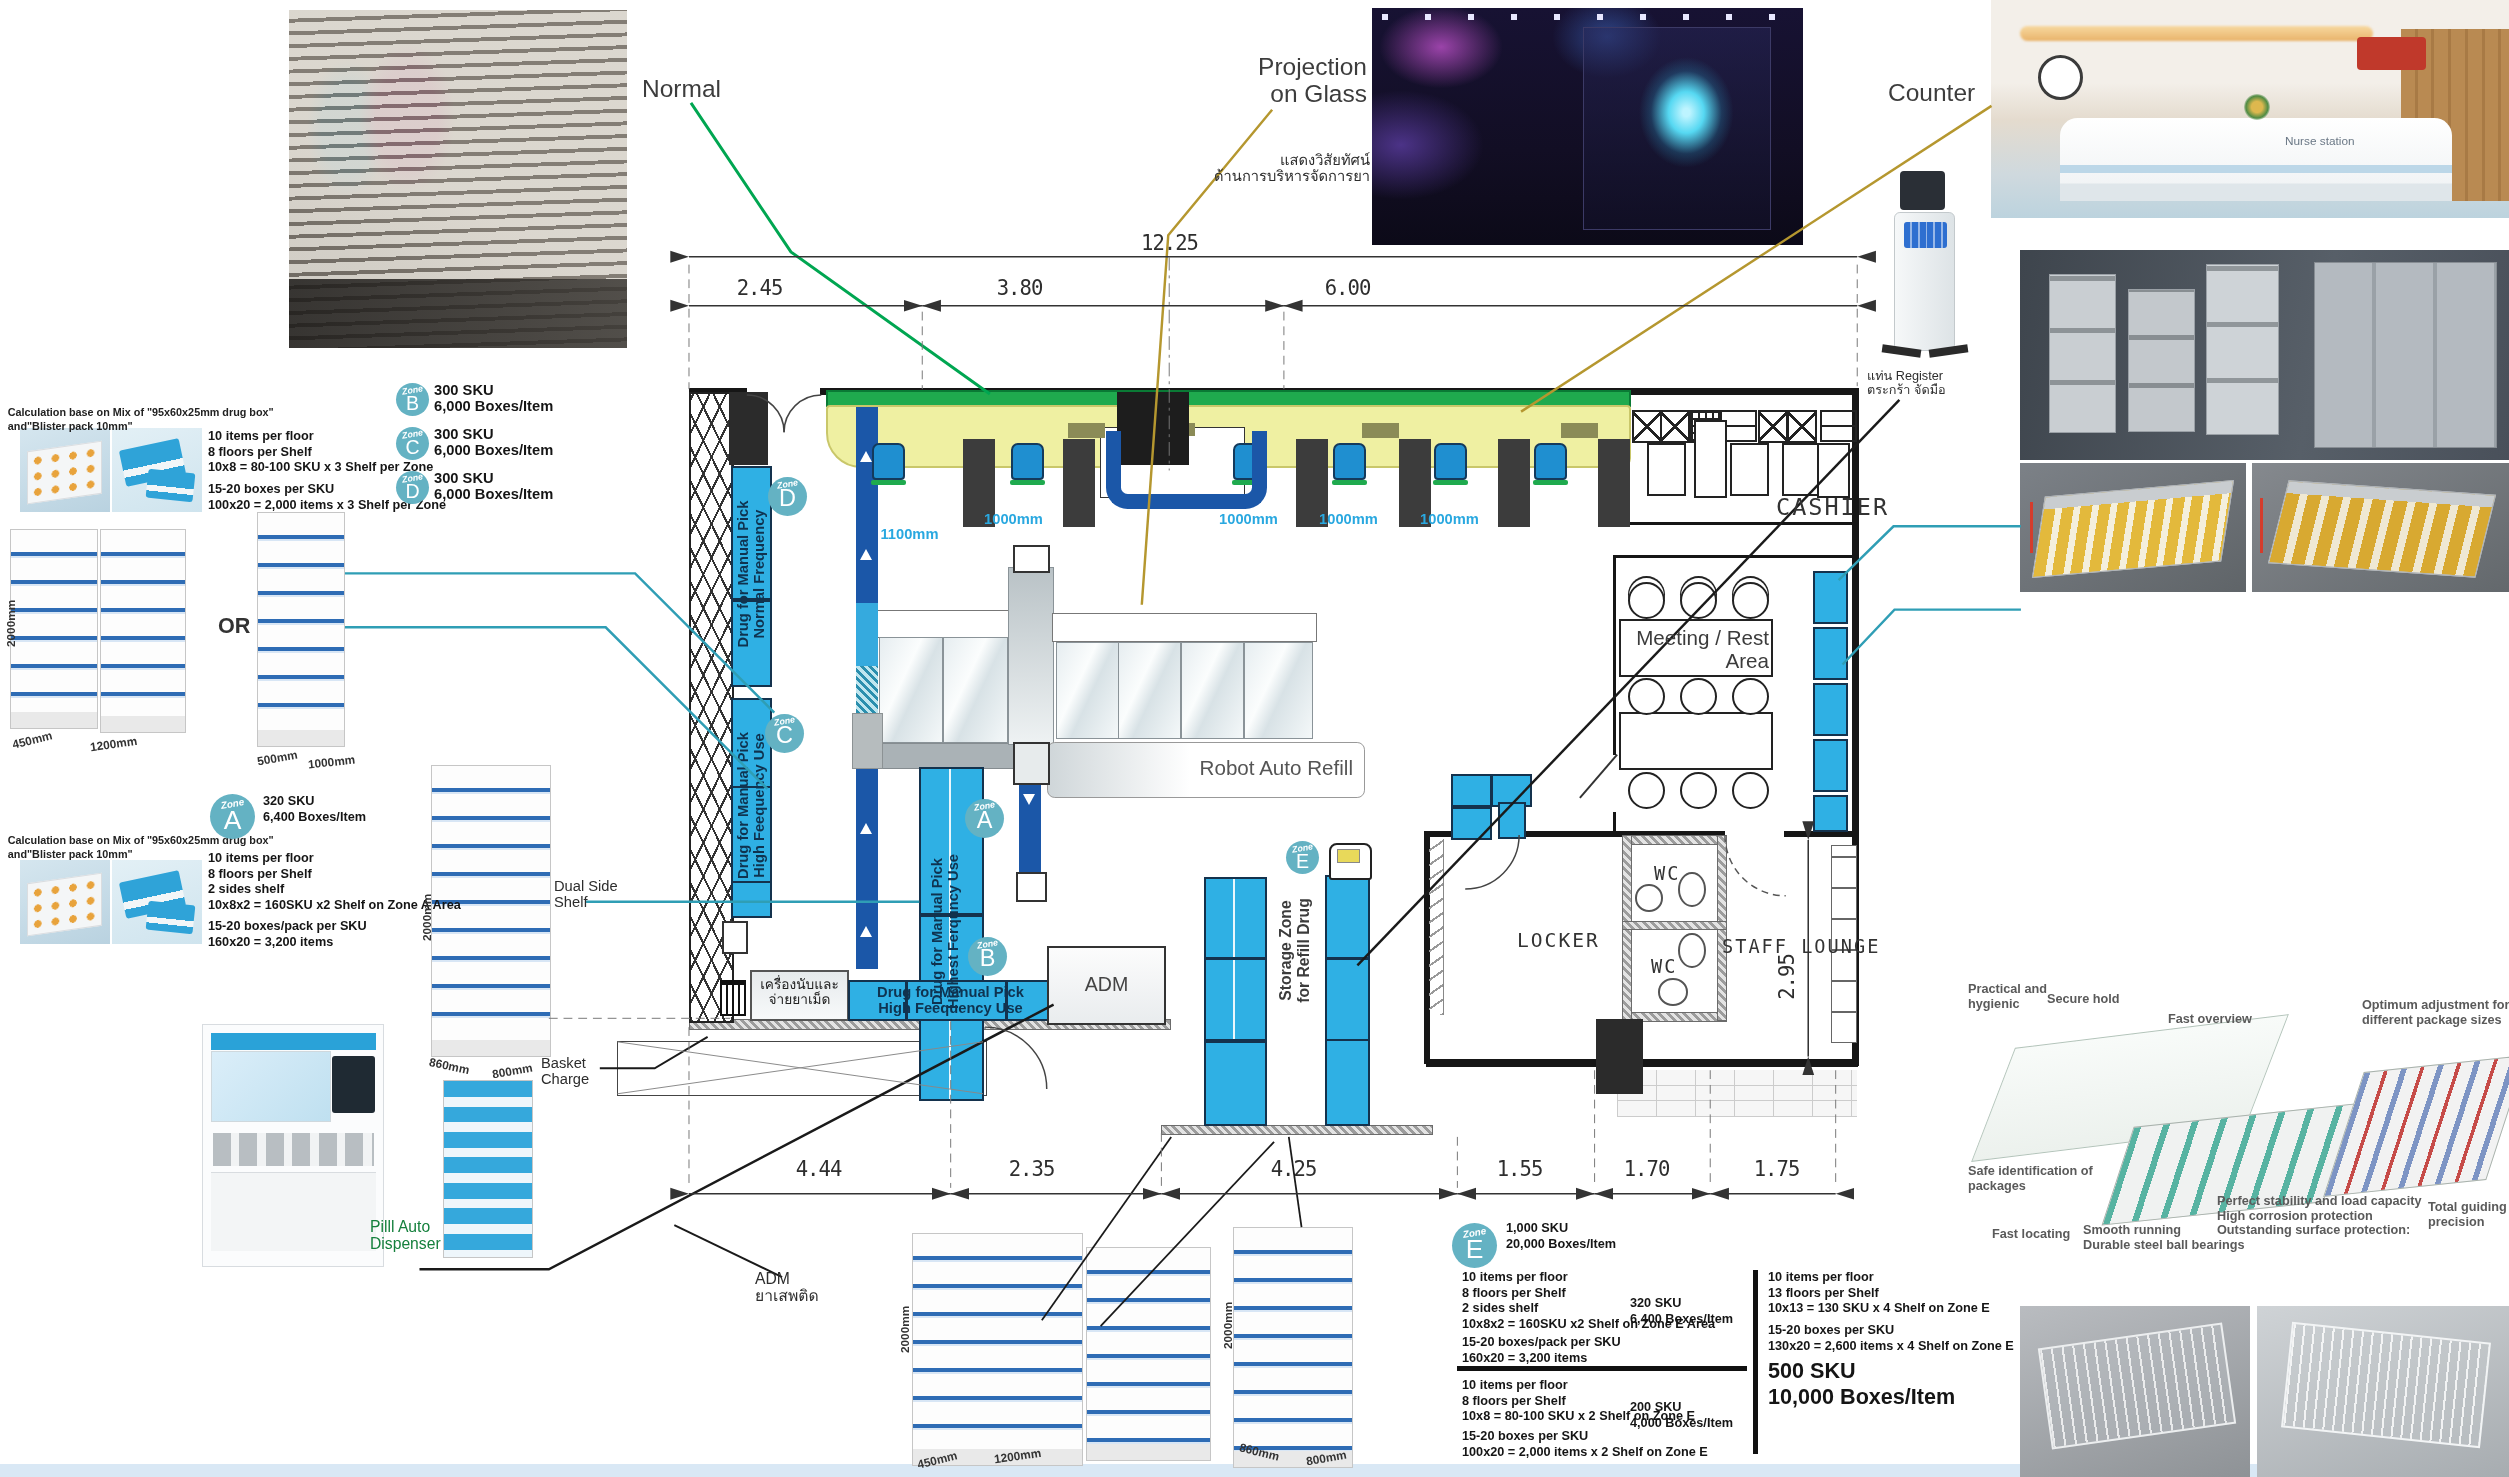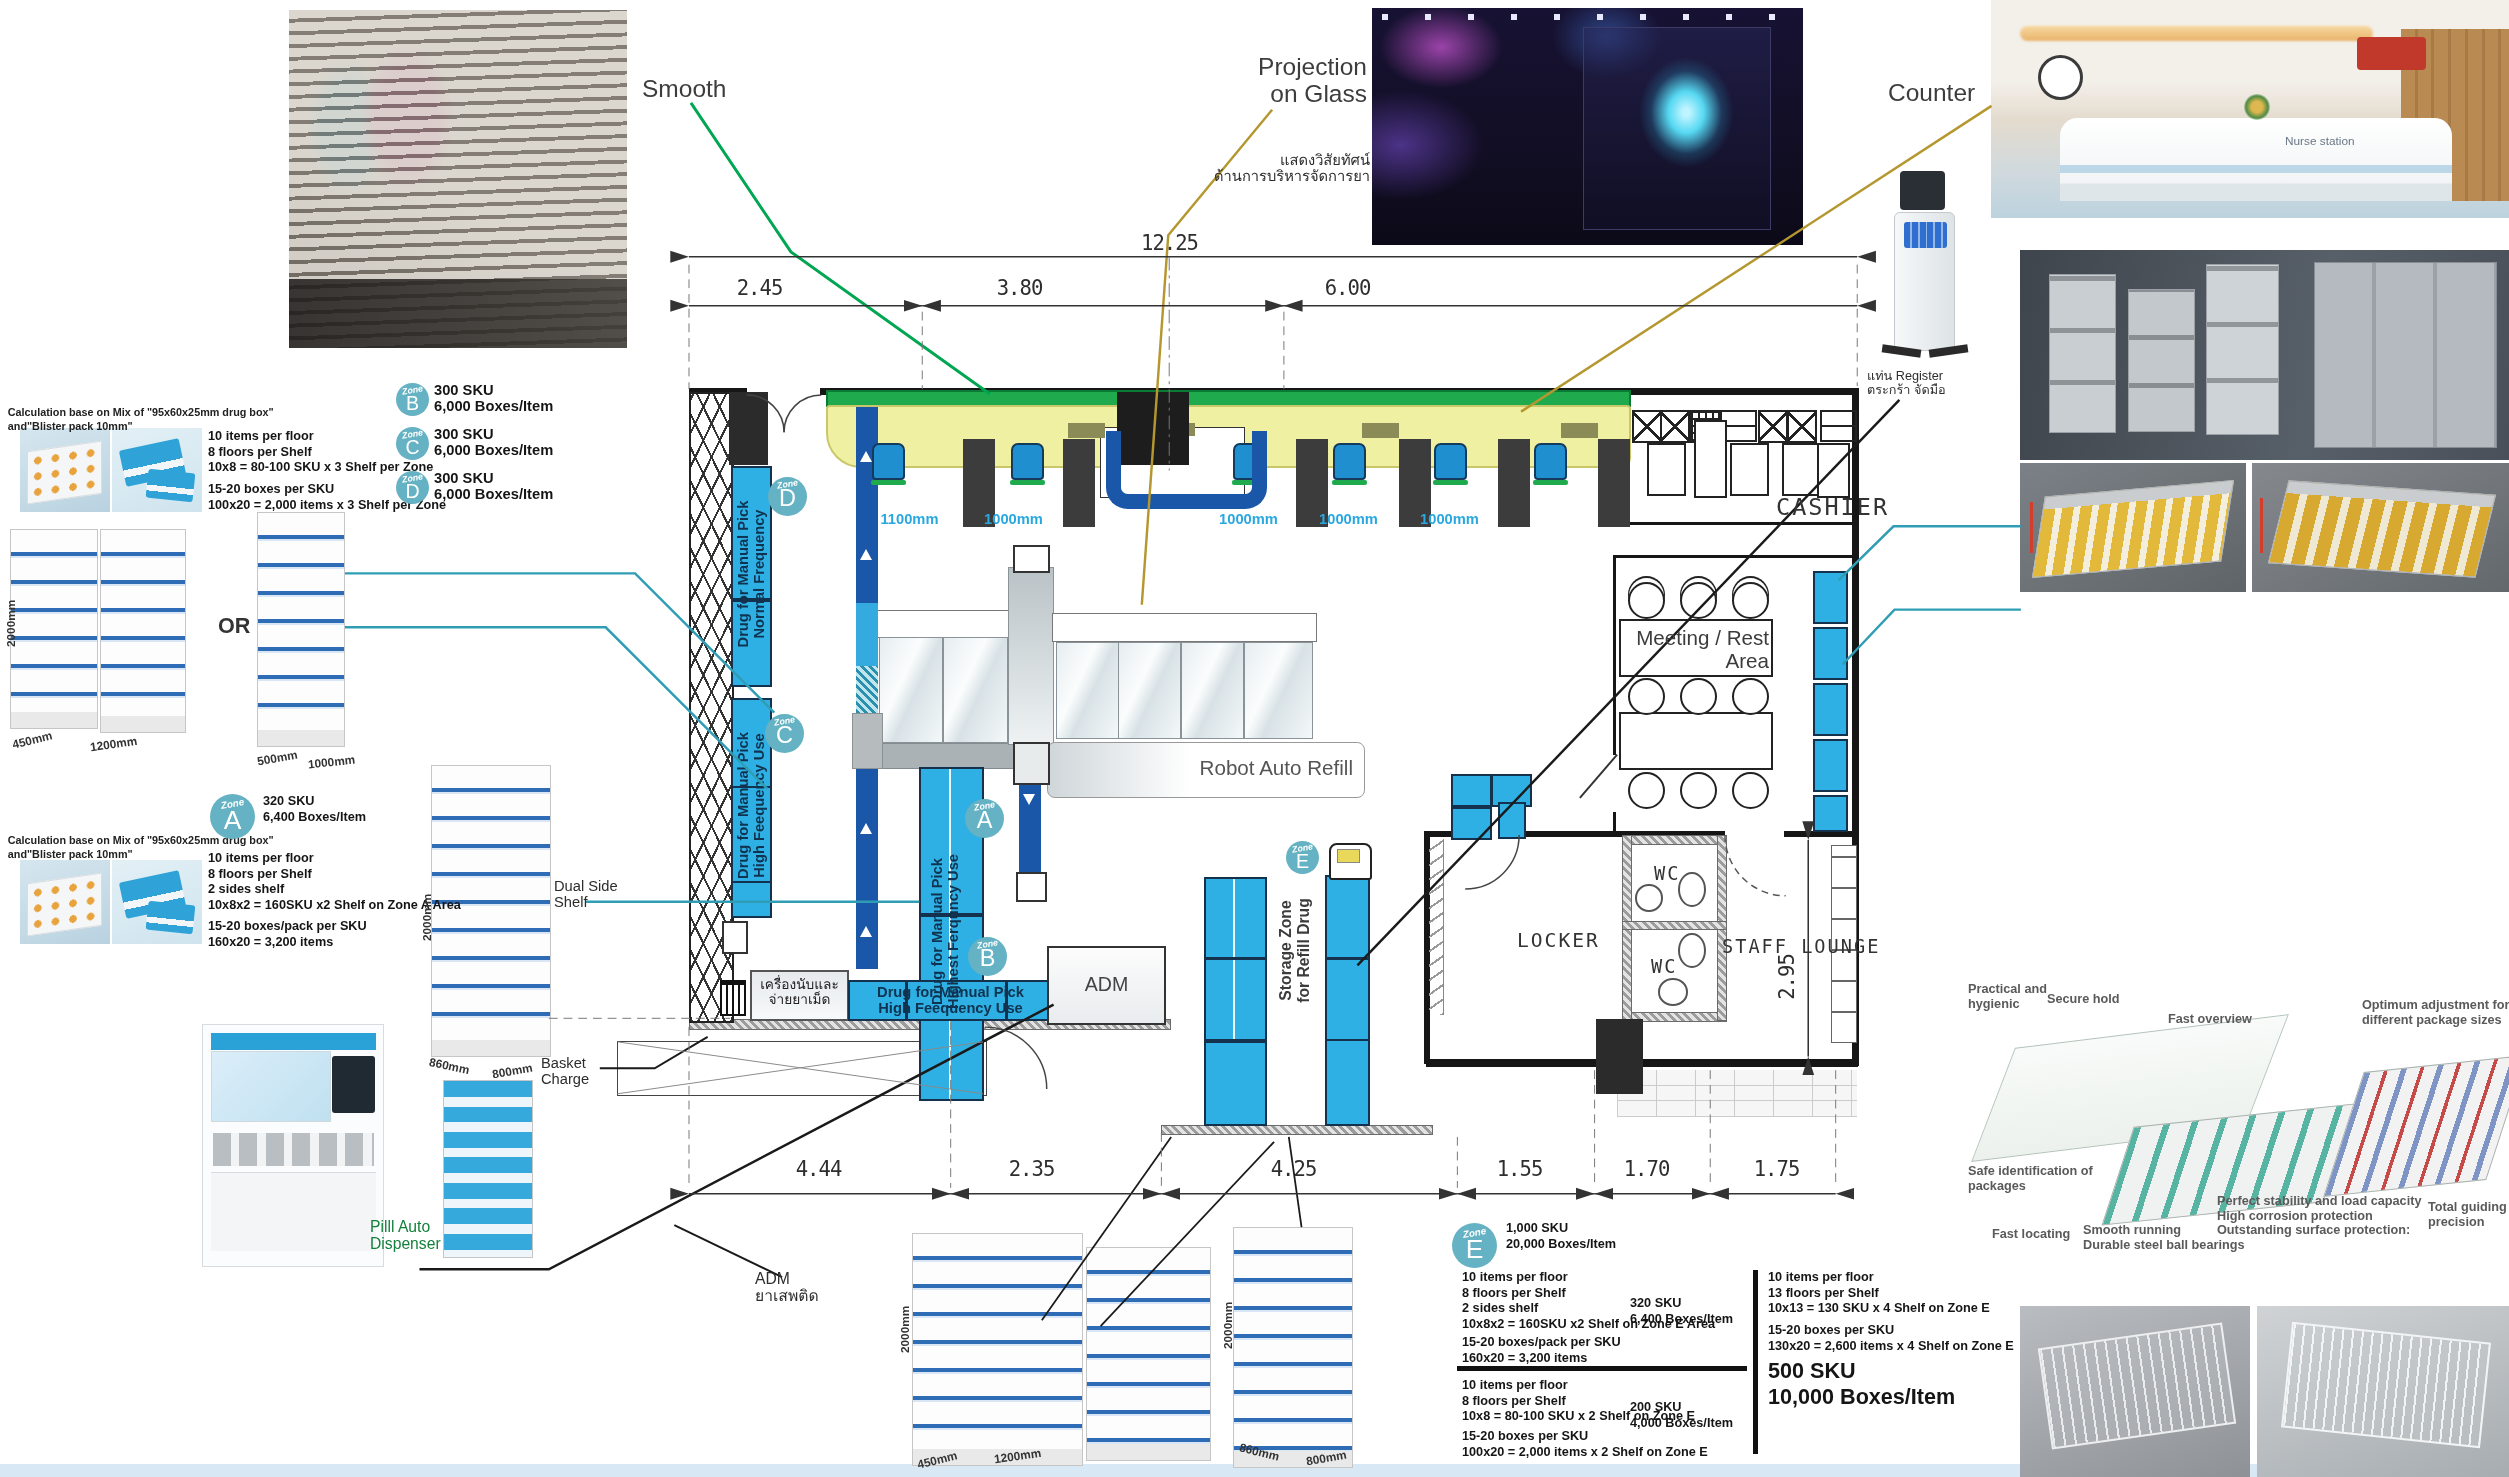--- a/index.html
+++ b/index.html
@@ -124,21 +124,21 @@
   </svg>
 
   <div class="photo" style="left:289px;top:9.8px;width:338px;height:338px;
        background:
         repeating-linear-gradient(178deg, rgba(222,218,210,.92) 0 8.8px, rgba(122,116,108,.85) 8.8px 12.7px),
         radial-gradient(69px 108px at 118px 108px, #c23a85 0 45%, transparent 70%),
         radial-gradient(59px 98px at 59px 118px, #3fa9c9 0 45%, transparent 70%),
         linear-gradient(205deg, #b8b2a8 0 55%, #55504a 75%, #23211e 100%);">
     <div class="abs" style="left:0;bottom:0;width:100%;height:69px;background:linear-gradient(90deg,#1c1a18,#3a3733);opacity:.85"></div>
   </div>
-  <div class="lbl" style="left:642px;top:76px;font-size:24.5px">Smooth</div>
+  <div class="lbl" style="left:642px;top:76px;font-size:24.5px">Normal</div>
 
   <div class="photo" style="left:1372px;top:7.8px;width:431px;height:237px;
        background:
         radial-gradient(88px 59px at 69px 39px, rgba(188,80,200,.8), transparent 70%),
         radial-gradient(118px 78px at 29px 137px, rgba(90,60,160,.8), transparent 70%),
         radial-gradient(78px 59px at 235px 29px, rgba(70,120,220,.5), transparent 70%),
         linear-gradient(180deg,#171233 0%, #120e24 60%, #0c0a18 100%);">
     <div class="abs" style="left:211px;top:19.6px;width:186px;height:201px;border:1px solid #3c3a66;background:
          radial-gradient(59px 69px at 55% 42%, #bdf4ff 0 6%, #56d8f2 30%, rgba(40,120,160,.35) 60%, transparent 80%),
          linear-gradient(180deg, rgba(40,40,90,.5), rgba(18,16,40,.7));"></div>
@@ -228,21 +228,21 @@
   <div class="chair" style="left:1011px;top:443px"></div>
   <div class="chair" style="left:1233px;top:443px"></div>
   <div class="chair" style="left:1333px;top:443px"></div>
   <div class="chair" style="left:1434px;top:443px"></div>
   <div class="chair" style="left:1534px;top:443px"></div>
 
   <div class="abs z3" style="left:1100px;top:427px;width:143px;height:69px;border:1px solid #333;background:#fff"></div>
   <div class="abs z4" style="left:1117px;top:392px;width:72px;height:73px;background:#1d1d1d"></div>
   <div class="abs z4" style="left:1106px;top:431px;width:131px;height:63px;border:15.7px solid #1b57a8;border-top:none;border-radius:0 0 21.6px 21.6px;background:transparent"></div>
 
-  <div class="mm" style="left:879px;top:511px;width:61px">1100mm</div>
+  <div class="mm" style="left:879px;top:526px;width:61px">1100mm</div>
   <div class="mm" style="left:983px;top:511px;width:61px">1000mm</div>
   <div class="mm" style="left:1218px;top:511px;width:61px">1000mm</div>
   <div class="mm" style="left:1318px;top:511px;width:61px">1000mm</div>
   <div class="mm" style="left:1419px;top:511px;width:61px">1000mm</div>
 
   <div class="abs z3" style="left:729px;top:392px;width:39px;height:73px;background:#2b2b2b"></div>
   <div class="bshelf" style="left:731px;top:466px;width:37px;height:130px"></div>
   <div class="bshelf" style="left:731px;top:600px;width:37px;height:83px"></div>
   <div class="rot vlbl" style="left:735px;top:683px;width:218px;height:33px">
     <div>Drug for Manual Pick</div>

